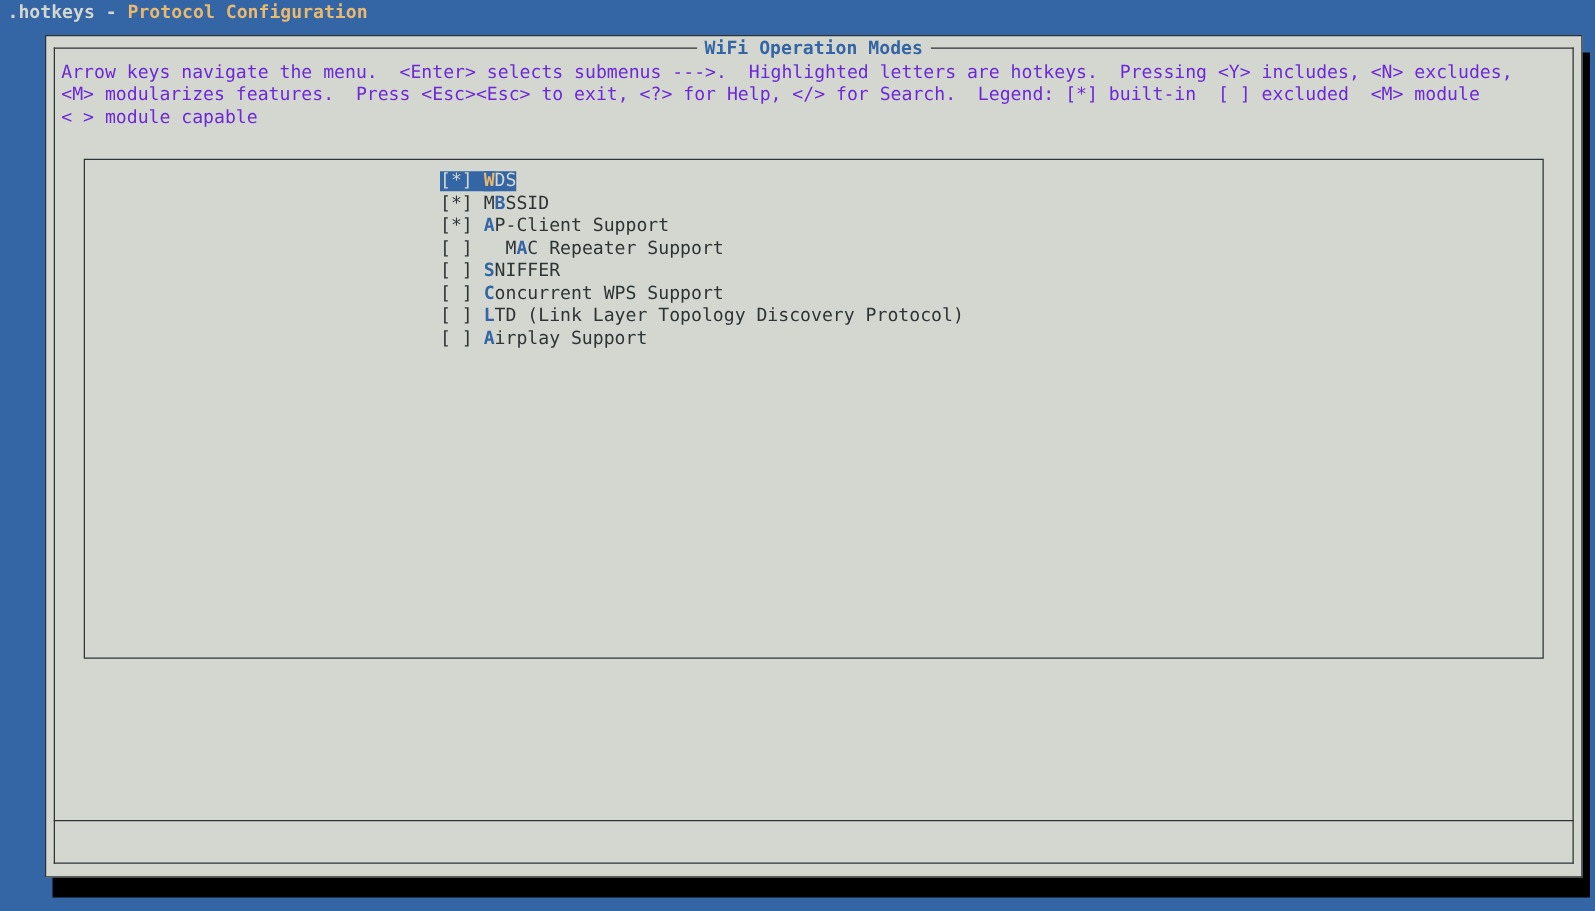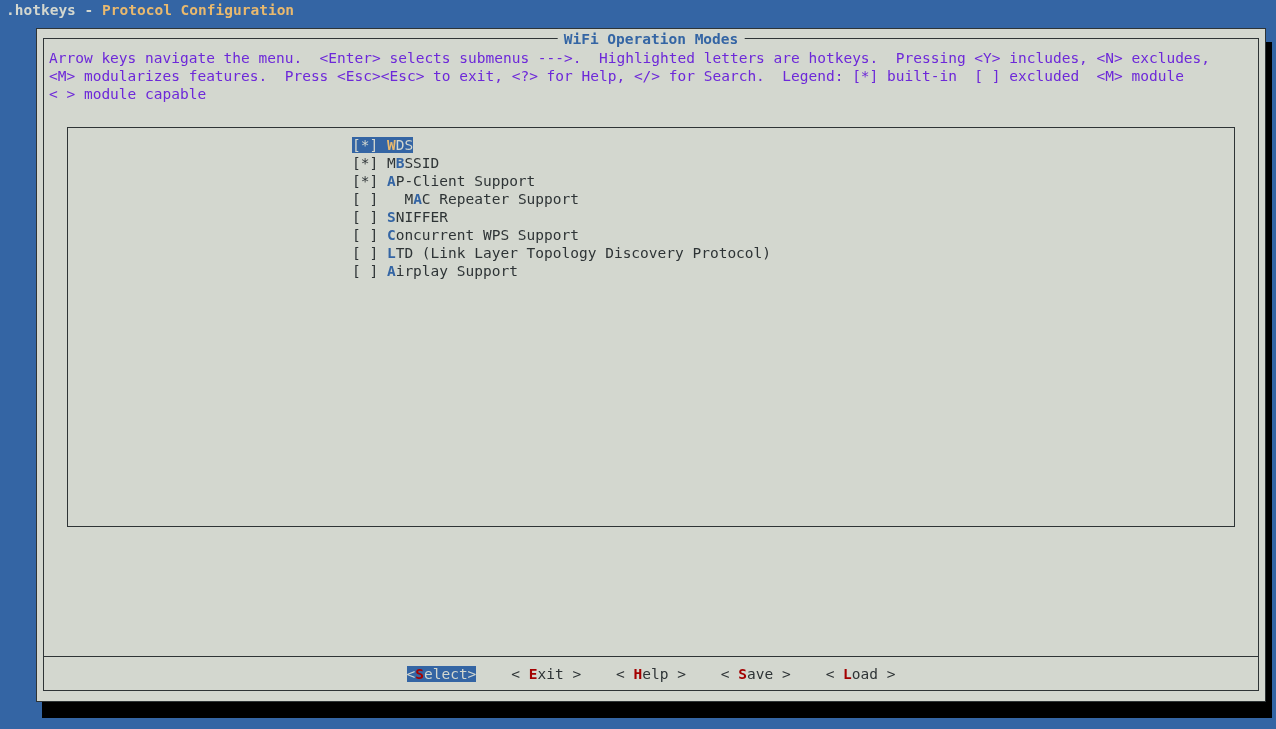--- a/index.html
+++ b/index.html
@@ -174,18 +174,17 @@
       <div class="help-text">Arrow keys navigate the menu.  &lt;Enter&gt; selects submenus ---&gt;.  Highlighted letters are hotkeys.  Pressing &lt;Y&gt; includes, &lt;N&gt; excludes,
 &lt;M&gt; modularizes features.  Press &lt;Esc&gt;&lt;Esc&gt; to exit, &lt;?&gt; for Help, &lt;/&gt; for Search.  Legend: [*] built-in  [ ] excluded  &lt;M&gt; module 
 &lt; &gt; module capable</div>
 
       <div class="list-frame">
         <div class="menu-list" id="menu-list"><div class="menu-item selected"><span class="selwrap"><span class="bracket" style="color:inherit">[*] </span><span class="hot">W</span>DS</span></div><div class="menu-item"><span class="bracket">[*] </span>M<span class="hot">B</span>SSID</div><div class="menu-item"><span class="bracket">[*] </span><span class="hot">A</span>P-Client Support</div><div class="menu-item"><span class="bracket">[ ] </span>  M<span class="hot">A</span>C Repeater Support</div><div class="menu-item"><span class="bracket">[ ] </span><span class="hot">S</span>NIFFER</div><div class="menu-item"><span class="bracket">[ ] </span><span class="hot">C</span>oncurrent WPS Support</div><div class="menu-item"><span class="bracket">[ ] </span><span class="hot">L</span>TD (Link Layer Topology Discovery Protocol)</div><div class="menu-item"><span class="bracket">[ ] </span><span class="hot">A</span>irplay Support</div></div>
       </div>
 
       <div class="sep"></div>
 
-      <div class="button-bar" id="button-bar"><span class="btn sel">&lt;<span class="hk">S</span>elect&gt;</span>    <span class="btn">&lt; <span class="hk">E</span>xit &gt;</span>    <span class="btn">&lt; <span class="hk">H</span>elp &gt;</span>    <span class="btn">&lt; <span class="hk">S</span>ave &gt;</span>    <span class="btn">&lt; <span class="hk">L</span>oad &gt;</span></div>
 
       <div class="frame-bottom"></div>
     </div>
   </div>
 </div>
 
 </body></html>

